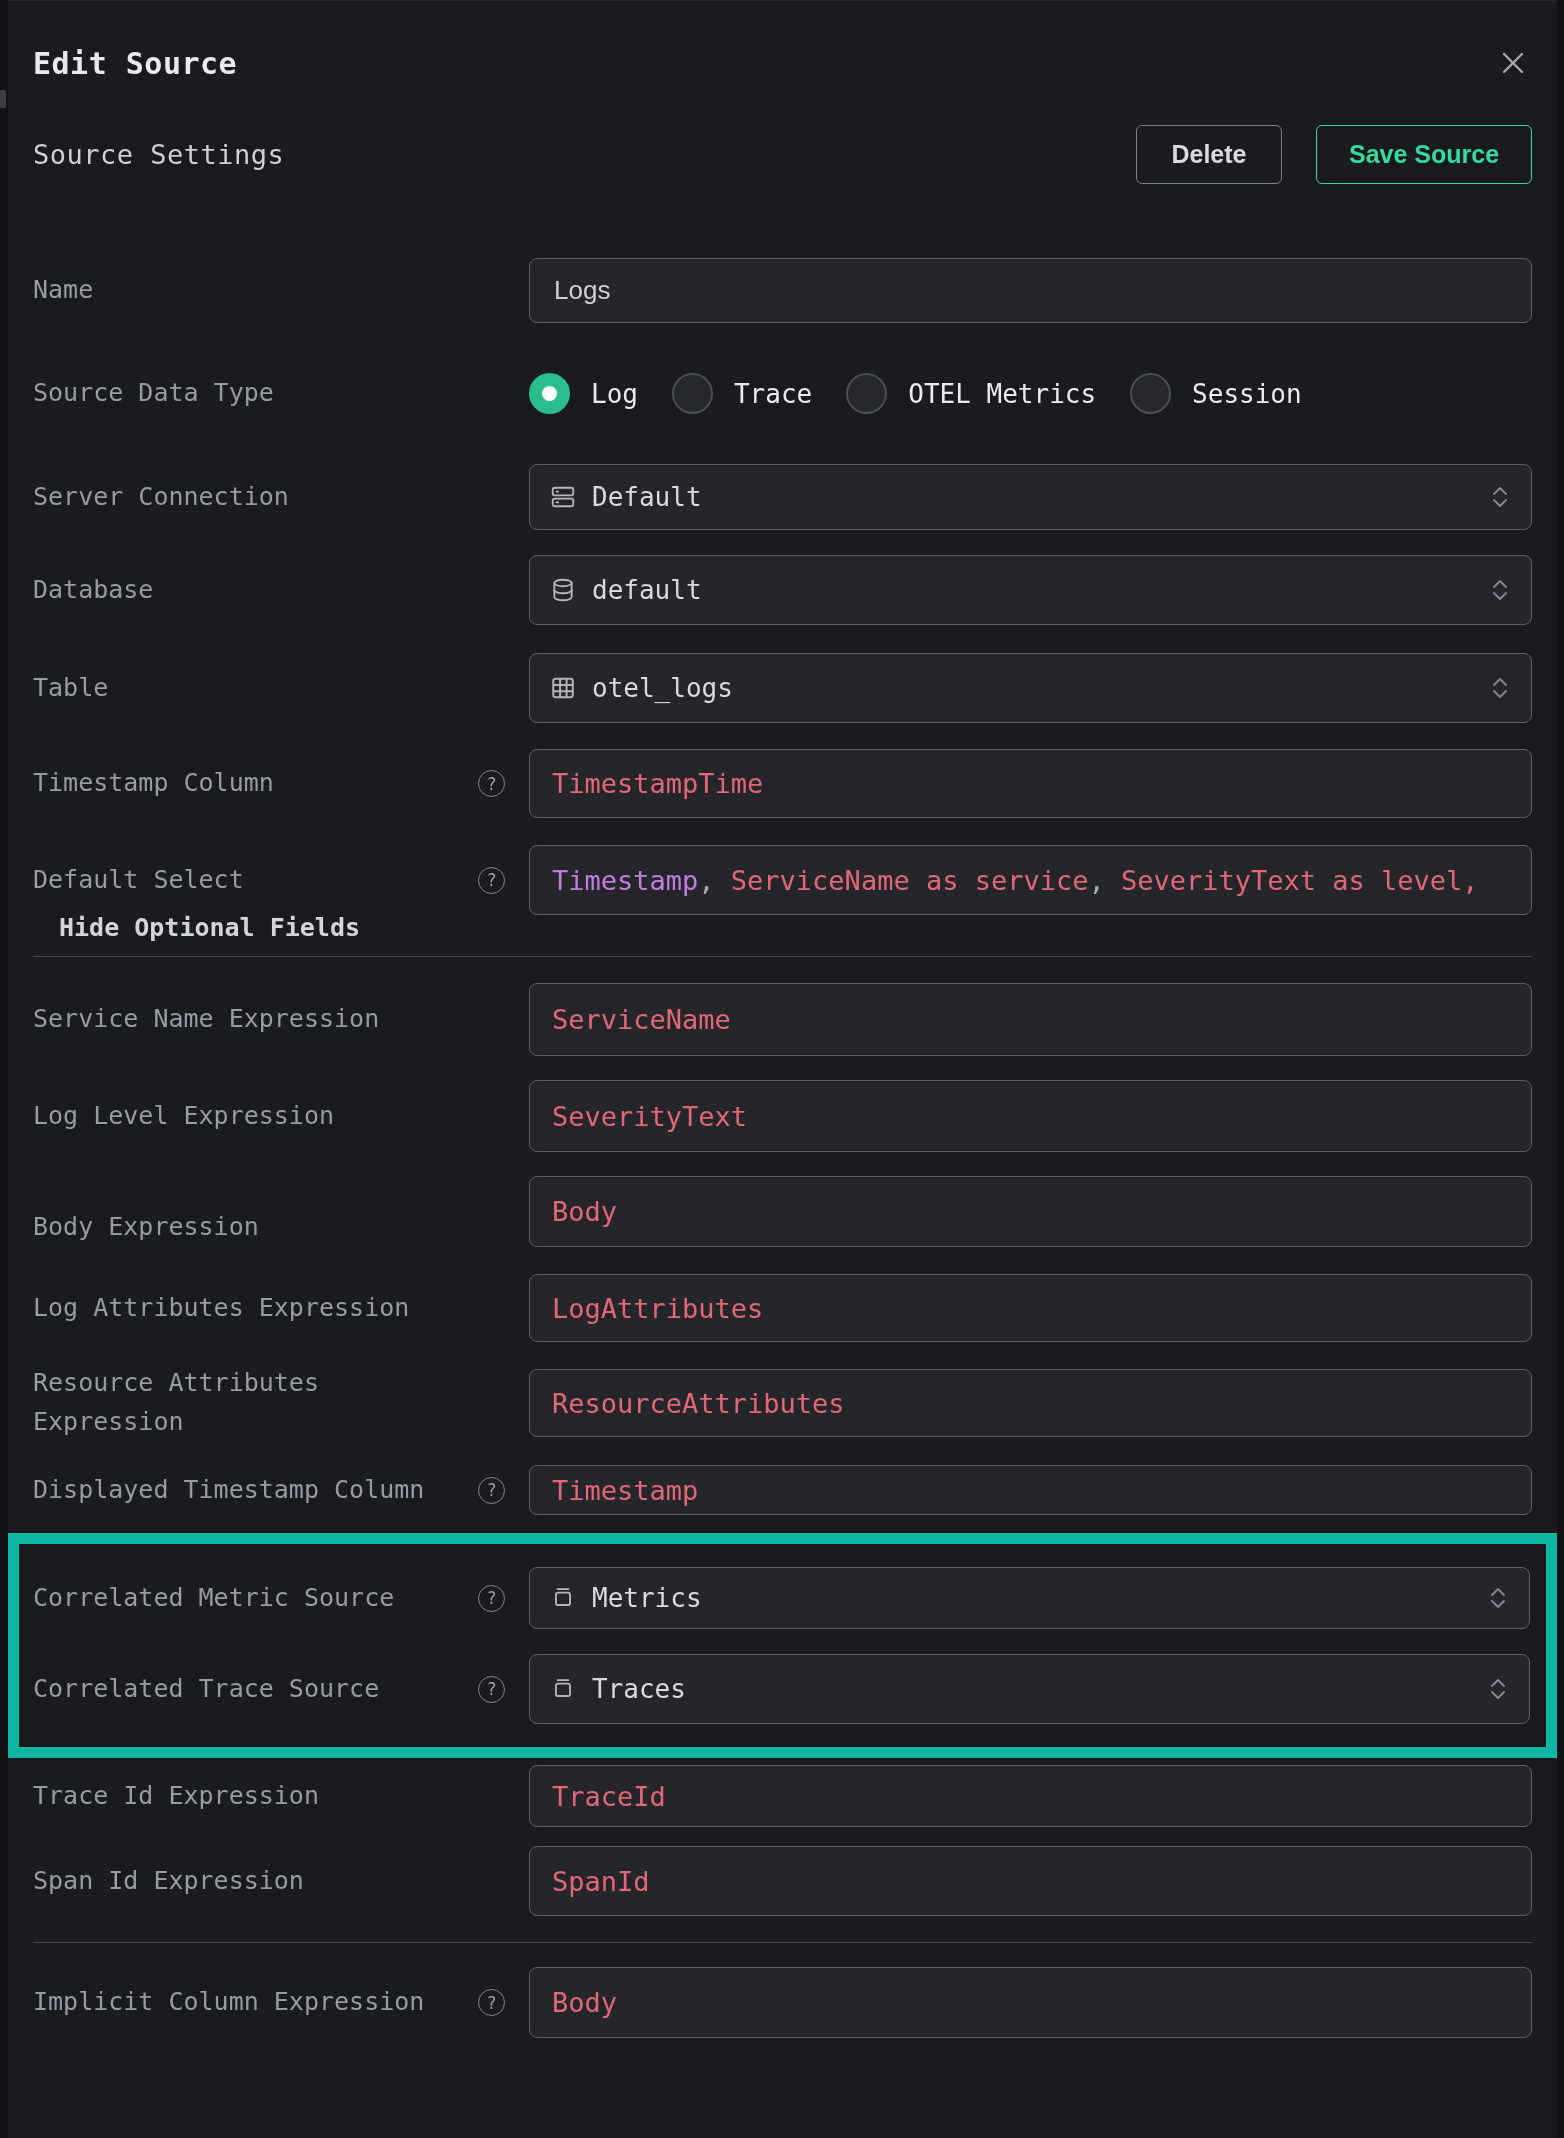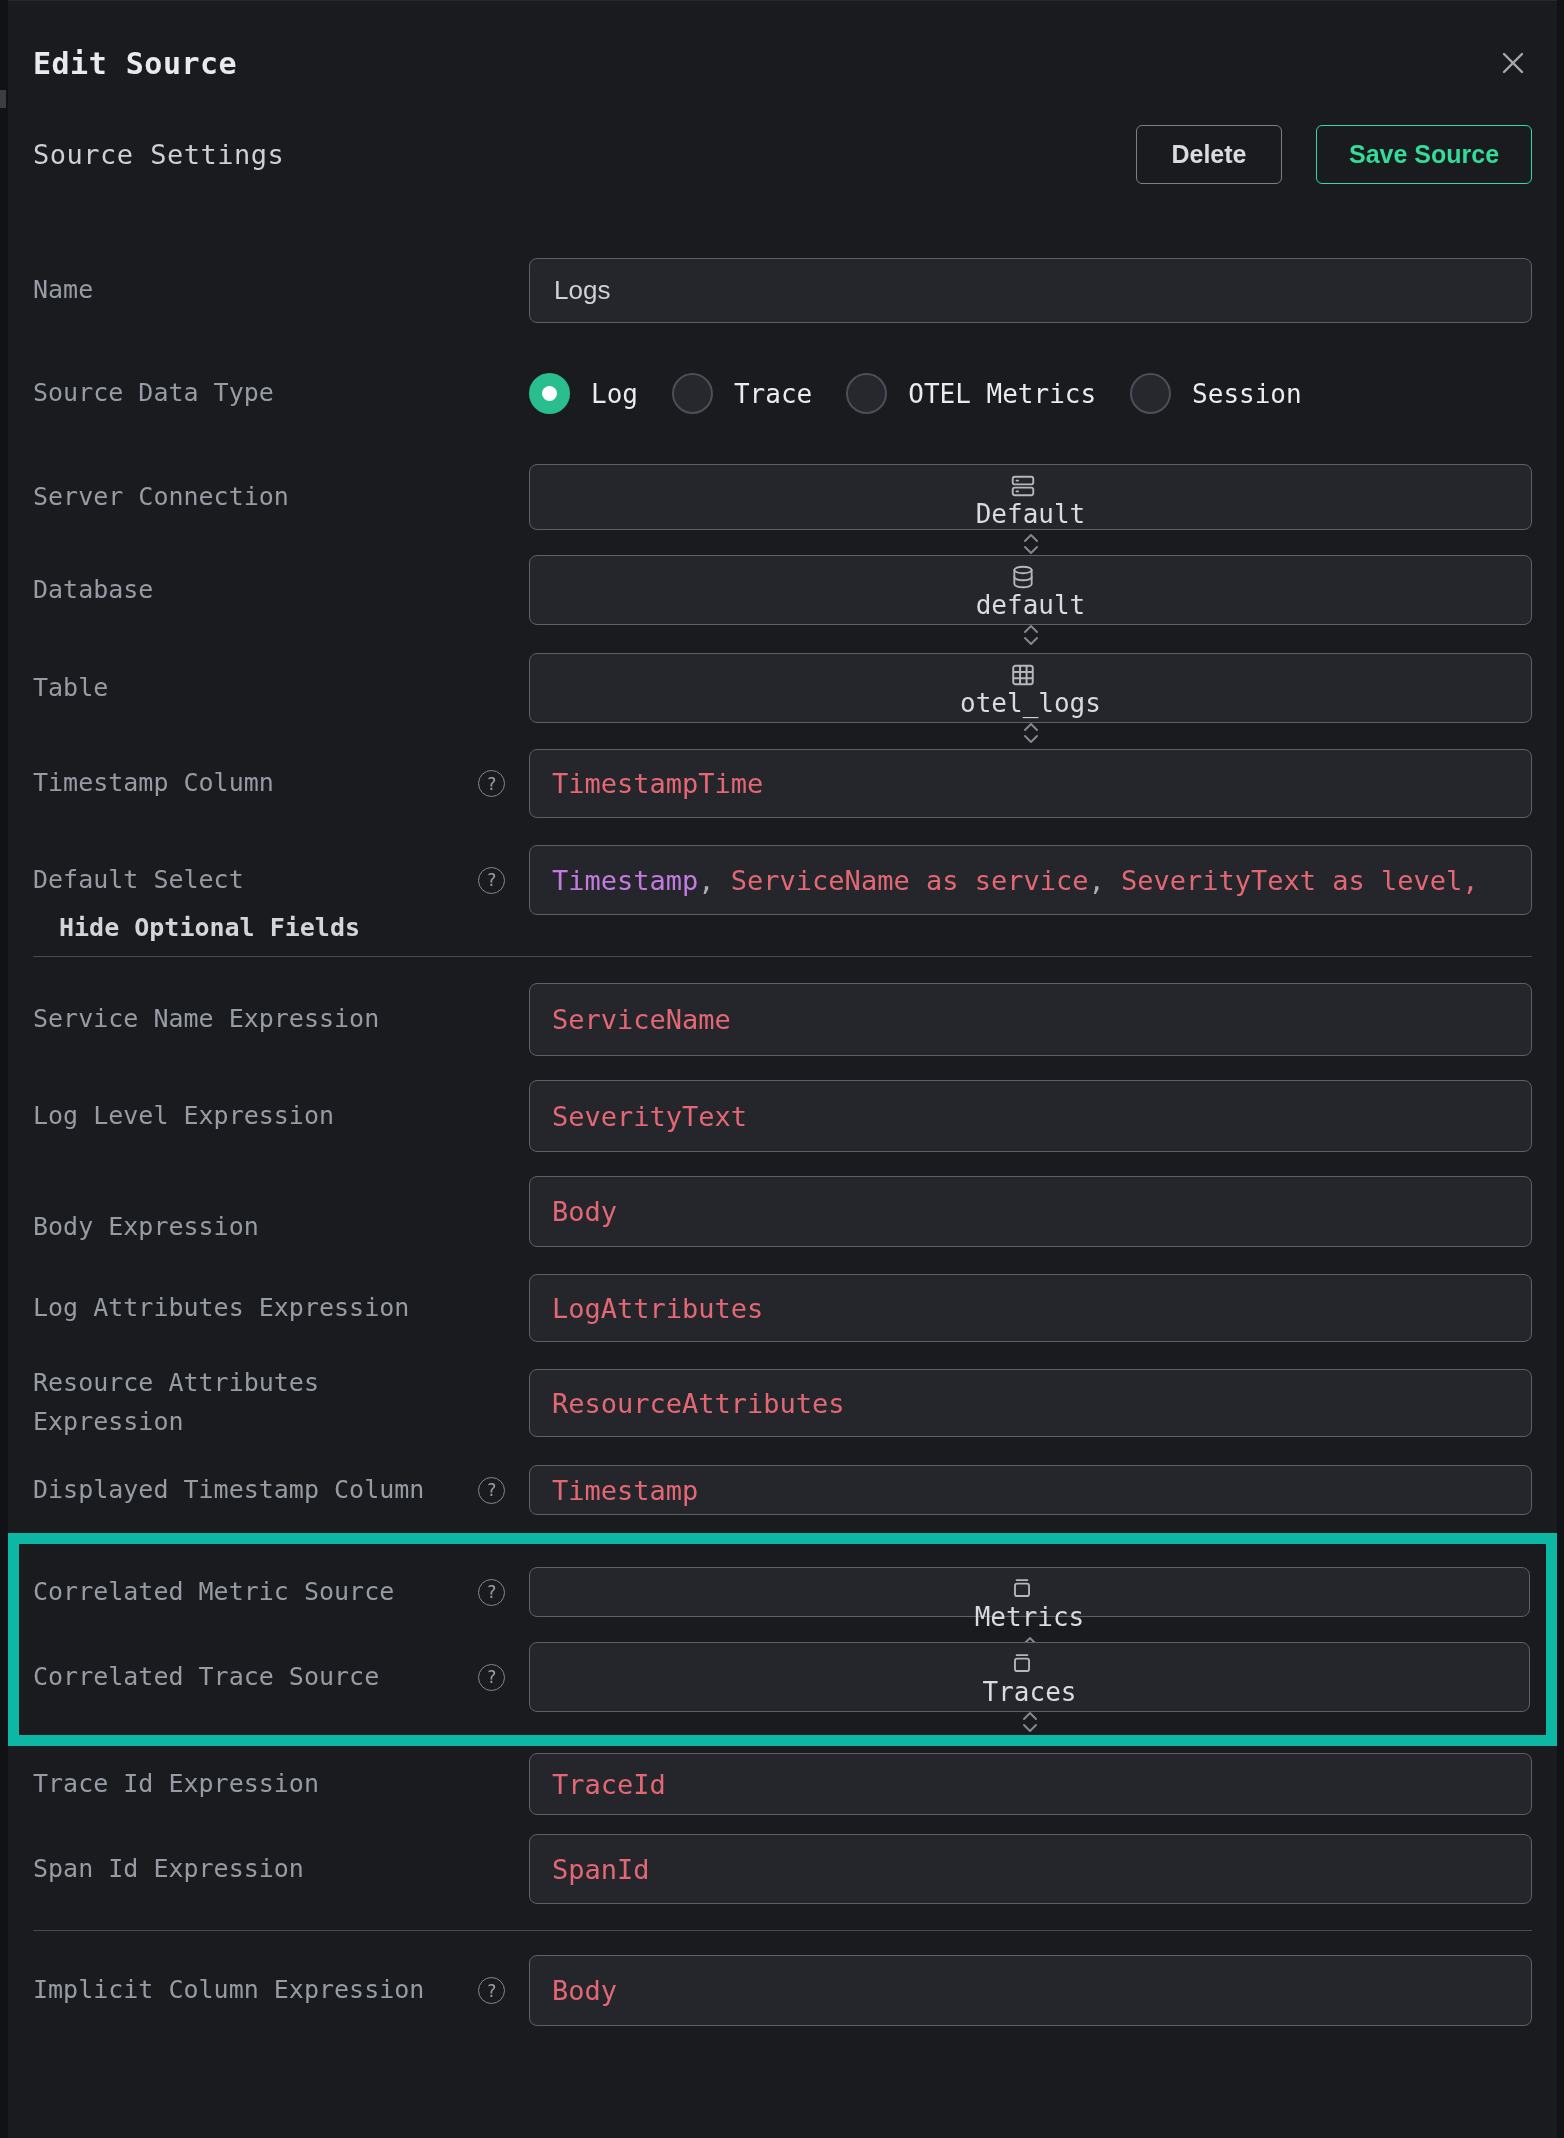--- a/index.html
+++ b/index.html
@@ -40,21 +40,21 @@
   .help { width:27px; height:27px; flex:none; border:1.5px solid #83878f; border-radius:50%;
           color:#9ba0a8; font-size:17px; display:flex; align-items:center; justify-content:center; cursor:pointer; }
 
   .control { width:100%; height:100%; background:#25262b; border:1.5px solid #5d6066; border-radius:8px;
              display:flex; align-items:center; }
   .text-input { padding:0 24px; font-family:"Liberation Sans","DejaVu Sans",sans-serif;
                 font-size:26px; color:#ced1d6; outline:none; }
   input.control { display:block; line-height:normal; }
   .code { padding:0 22px; font-size:27px; white-space:nowrap; overflow:hidden; }
   .code span { white-space:pre; }
-  .select { padding:8px 20px; cursor:pointer;flex-direction:column; }
+  .select { padding:0 20px; cursor:pointer; }
   .select .sel-icon { width:26px; height:26px; flex:none; margin-right:16px; color:#b4b8bd; display:flex; align-items:center; }
   .select .sel-text { font-size:26px; color:#d8dadd; flex:1; }
   .select .updown { flex:none; color:#83878e; display:flex; align-items:center; }
 
   
   .radio-group { display:flex; align-items:center; gap:34px; height:100%; }
   .radio-item { display:flex; align-items:center; gap:21px; cursor:pointer; }
   .radio-circle { width:41px; height:41px; border-radius:50%; background:#26282d; border:2px solid #4b4f57; flex:none;
                   display:flex; align-items:center; justify-content:center; }
   .radio-item.checked .radio-circle { background:var(--radio-green,#2abd8d); border-color:var(--radio-green,#2abd8d); }
@@ -78,21 +78,21 @@
   .r-database { margin-top:25px; height:70px; }
   .r-table    { margin-top:28px; height:70px; }
   .r-tscol    { margin-top:26px; height:69px; }
   .r-defsel   { margin-top:27px; height:70px; }
   .r-svc      { margin-top:26px; height:73px; }
   .r-loglevel { margin-top:24px; height:72px; }
   .r-body     { margin-top:24px; height:71px;align-items:flex-end; }
   .r-logattrs { margin-top:27px; height:68px; }
   .r-resattrs { margin-top:27px; height:68px; }
   .r-dispts   { margin-top:28px; height:50px; }
-  .r-corrmetric { margin-top:23px; height:50px; }
+  .r-corrmetric { margin-top:23px; height:62px; }
   .r-corrtrace  { margin-top:25px; height:70px; }
   .r-traceid  { margin-top:7px;  height:62px; }
   .r-spanid   { margin-top:19px; height:70px; }
   .r-implicit { margin-top:24px; height:71px; }
 
   svg { display:block; }
 </style>
 </head>
 <body>
 

